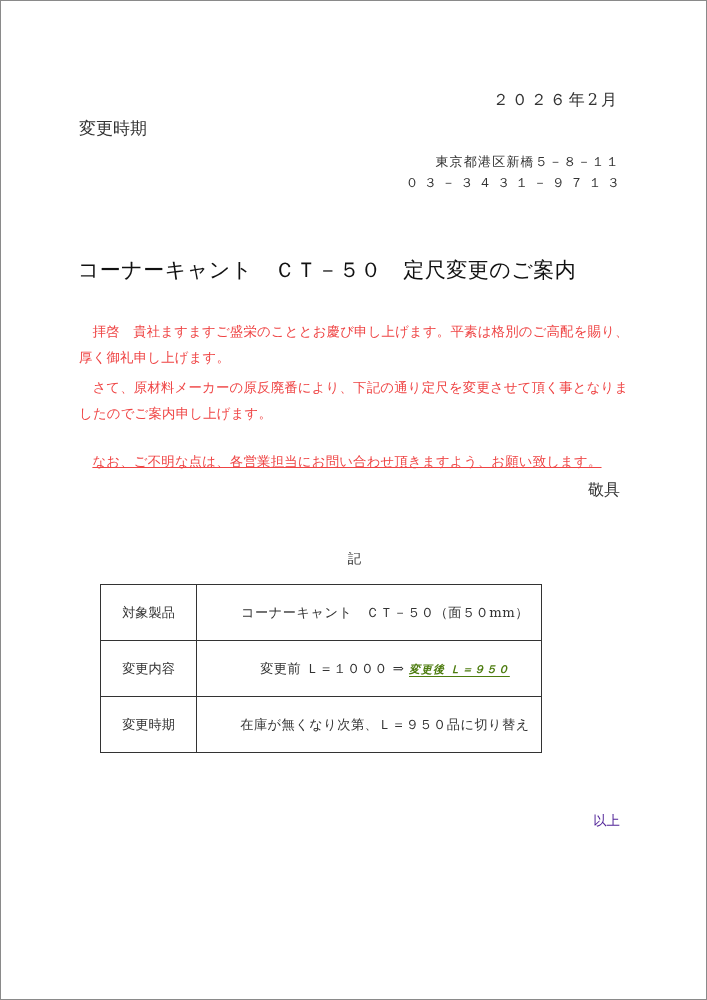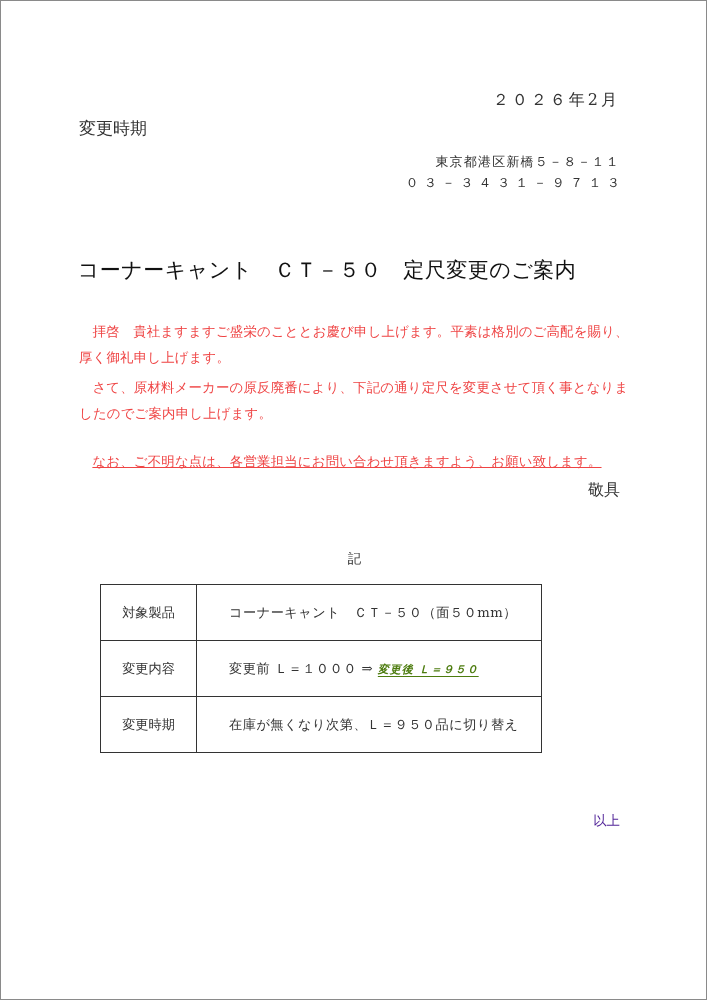--- a/index.html
+++ b/index.html
@@ -98,20 +98,21 @@
       top: 583px;
       width: 442px;
       border-collapse: collapse;
       font-size: 13.2px;
       color: #333;
     }
     table.details td {
       border: 1.5px solid #333;
       height: 55px;
       padding: 0;
+      text-align: center;
     }
     table.details td.label {
       width: 95px;
       text-align: center;
     }
     table.details td.value {
       padding-left: 32px;
       letter-spacing: 0.5px;
     }
     .emph {

